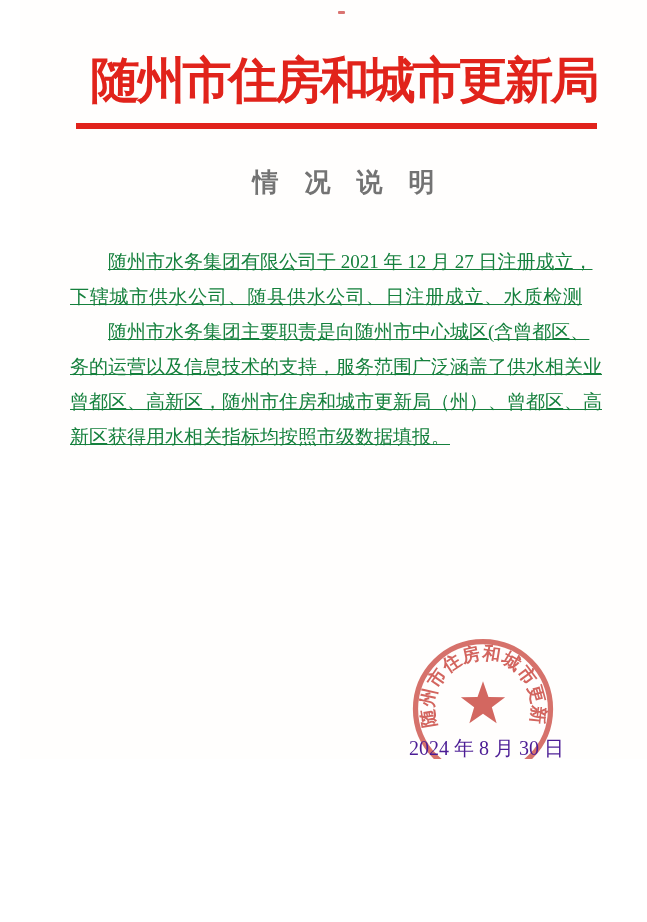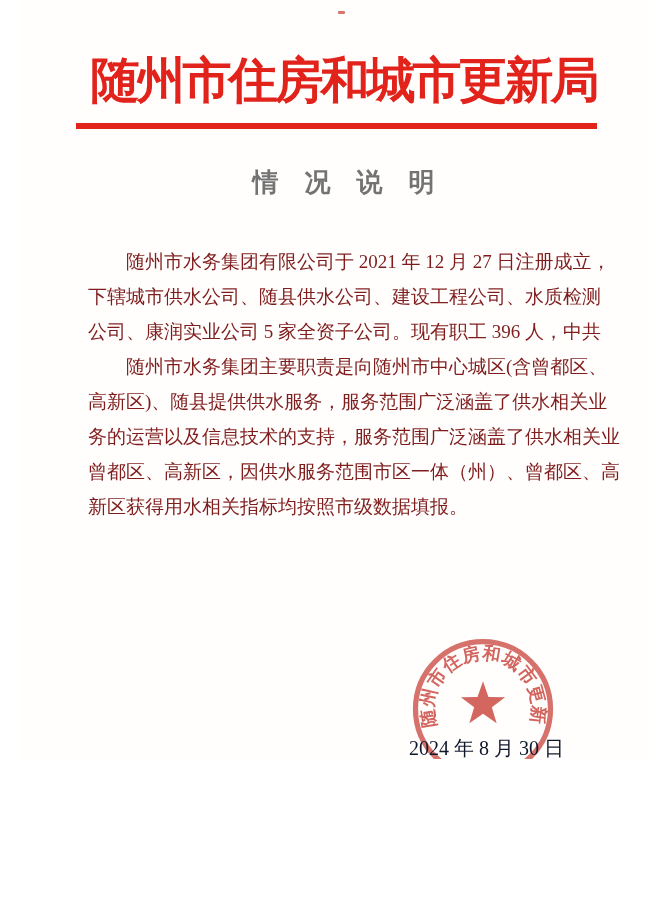--- a/index.html
+++ b/index.html
@@ -56,24 +56,25 @@
     font-size: 26px;
     line-height: 32px;
     font-weight: bold;
     color: #737373;
     white-space: nowrap;
   }
 
   
   .body-text {
     position: absolute;
-    left: 68px;
+    left: 50px;
     top: 244px;
     width: 512px;
-    color: #7f1d1d;
+    color: #15803d;
+    text-decoration: underline;
   }
   .line {
     font-size: 19px;
     line-height: 35px;
     text-align: justify;
     text-align-last: justify;
     white-space: nowrap;
   }
   .line.indent { text-indent: 38px; }
   .line.end { text-align-last: left; white-space: normal; }
@@ -96,21 +97,21 @@
   }
 
   
   .doc-date {
     position: absolute;
     left: 389px;
     top: 735px;
     z-index: 2;
     font-size: 20px;
     line-height: 26px;
-    color: #0f172a;
+    color: #4c1d95;
     white-space: nowrap;
   }
 
   
   .footer-rule {
     position: absolute;
     left: 56px;
     width: 521px;
     top: 851px;
     height: 2px;                      
@@ -126,26 +127,24 @@
   <div class="artifact-dot"></div>
 
   <div class="org-title">随州市住房和城市更新局</div>
 
   <div class="header-rule"></div>
 
   <div class="doc-title">情　况　说　明</div>
 
   <div class="body-text">
     <div class="line indent">随州市水务集团有限公司于 2021 年 12 月 27 日注册成立，</div>
-    <div class="line">下辖城市供水公司、随县供水公司、建设工程公司、水质检测</div>
-    <div class="line">公司、康润实业公司 5 家全资子公司。现有职工 396 人，中共</div>
+    <div class="line">下辖城市供水公司、随县供水公司、日注册成立、水质检测</div>
     <div class="line indent">随州市水务集团主要职责是向随州市中心城区(含曾都区、</div>
-    <div class="line">高新区)、随县提供供水服务，服务范围广泛涵盖了供水相关业</div>
     <div class="line">务的运营以及信息技术的支持，服务范围广泛涵盖了供水相关业</div>
-    <div class="line">曾都区、高新区，因供水服务范围市区一体（州）、曾都区、高</div>
+    <div class="line">曾都区、高新区，随州市住房和城市更新局（州）、曾都区、高</div>
     <div class="line end">新区获得用水相关指标均按照市级数据填报。</div>
   </div>
 
   <div class="seal">
     <svg viewBox="0 0 200 200">
       <circle cx="100" cy="100" r="90" fill="none" stroke="rgba(200,67,58,0.85)" stroke-width="7"></circle>
       <path id="sealArc" d="M 38 122.6 A 66 66 0 1 1 162 122.6" fill="none"></path>
       <text font-size="24" letter-spacing="1" fill="rgba(198,60,52,0.9)">
         <textPath href="#sealArc">随州市住房和城市更新局</textPath>
       </text>

